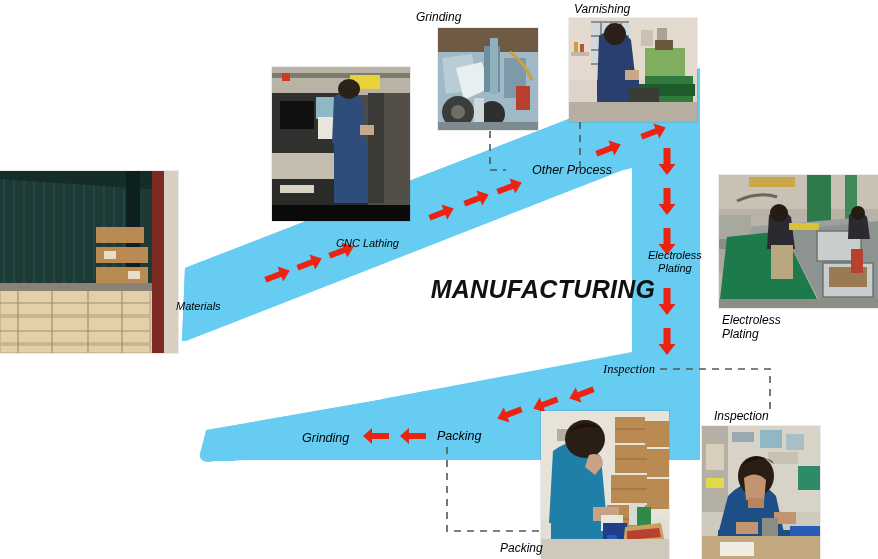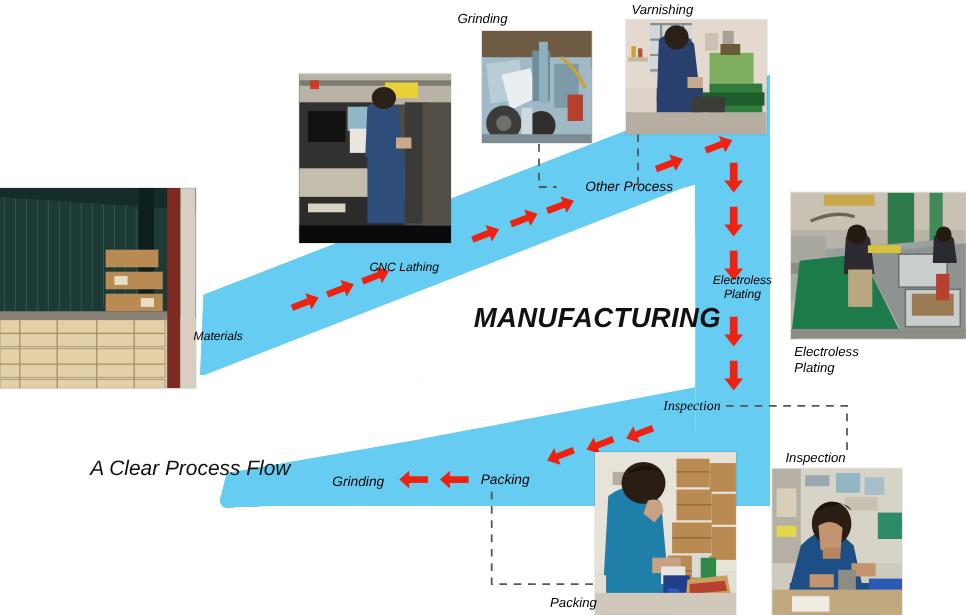--- a/index.html
+++ b/index.html
@@ -367,17 +367,16 @@
 
   <div class="lab lab-cap" style="left:500px;top:541px;">Packing</div>
 
   <div class="lab lab-cap" style="left:714px;top:409px;">Inspection</div>
 
   <div class="title" style="left:407px;top:275px;width:240px;margin-left:16px;">
     <div>MANUFACTURING</div>
   </div>
 
   <div class="tagline" style="left:82px;top:360px;">
-    <div>A Clear Process Flow</div>
     
   </div>
 
 </div>
 
 </body></html>

